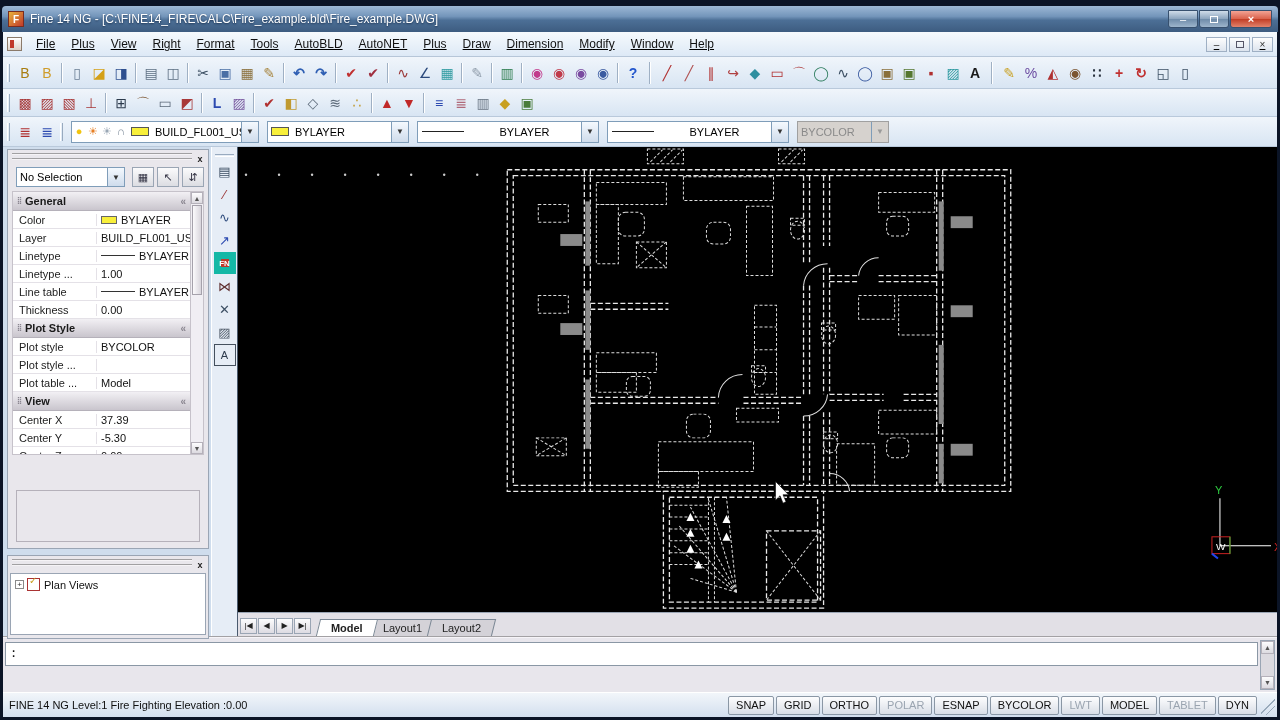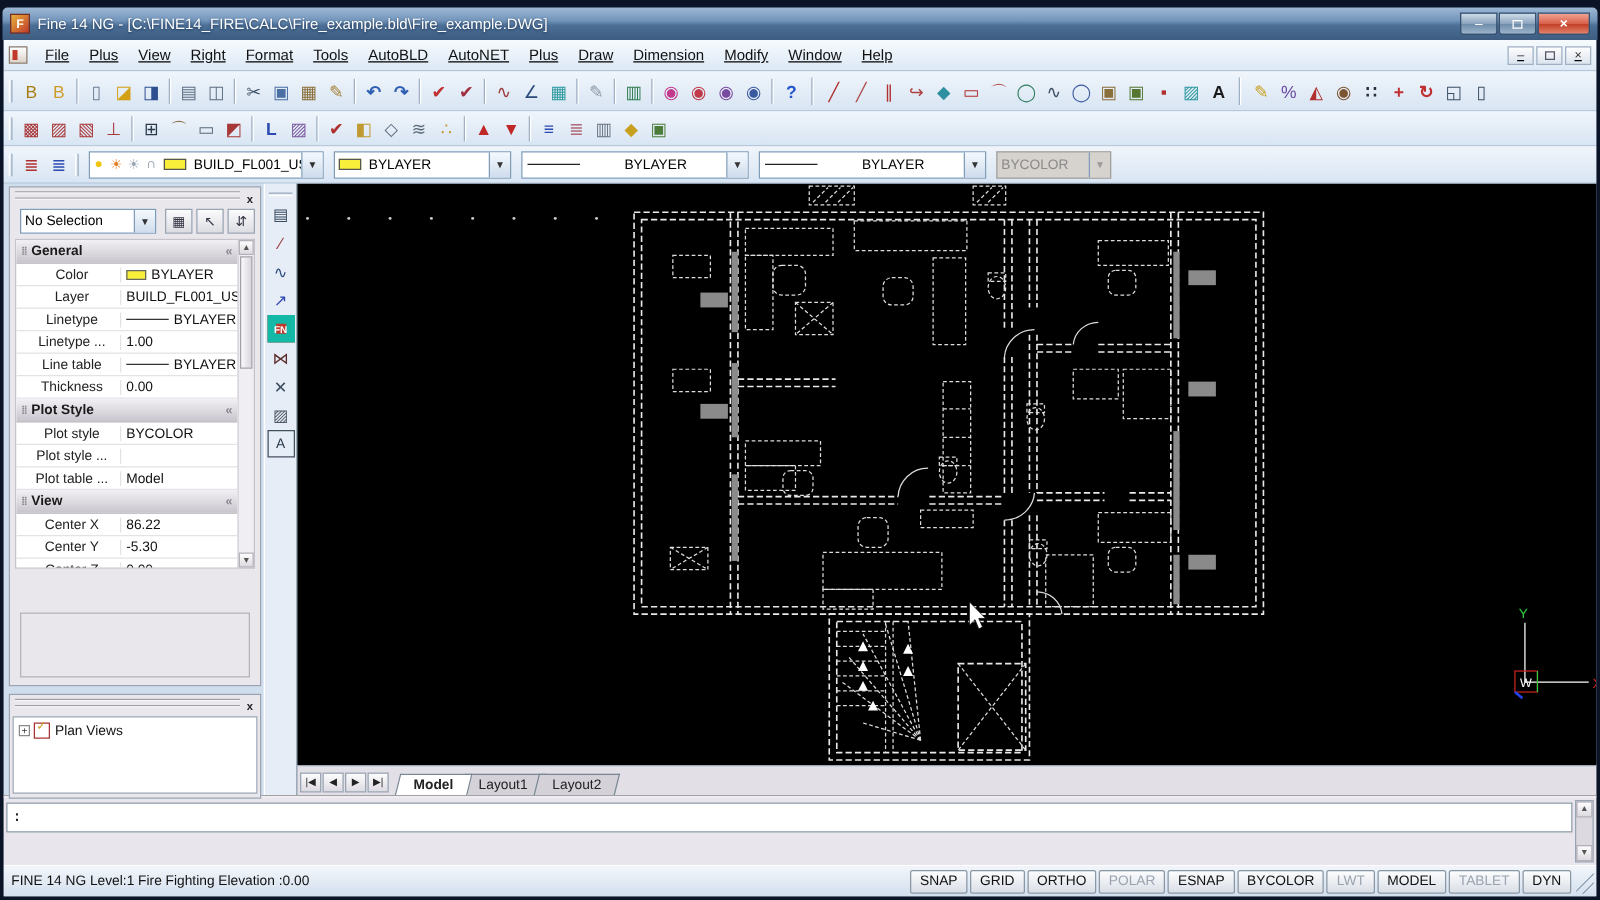--- a/index.html
+++ b/index.html
@@ -64,21 +64,21 @@
   .prow-top { display:flex; align-items:center; margin:2px 2px 4px 2px; }
   .pcombo { flex:1; height:20px; }
   .pbtn { width:22px; height:20px; border:1px solid #9aa5b4; background:linear-gradient(#fbfbfc,#dcdde2); margin-left:3px;
     display:flex; align-items:center; justify-content:center; font-size:11px; color:#334; }
   .props { display:flex; margin:0 2px; }
   .rows { flex:1; height:264px; overflow:hidden; background:#fff; border:1px solid #c6c2ca; }
   .sect { display:flex; align-items:center; height:19px; background:linear-gradient(#f2f0f4,#c9c5cd); border-bottom:1px solid #b5b1ba;
     font-weight:bold; font-size:11px; color:#1a1a1a; padding-left:4px; }
   .sect .dots { color:#8a8690; font-size:9px; margin-right:4px; letter-spacing:-1px; }
   .sect .coll { margin-left:auto; margin-right:4px; color:#8a8690; font-size:10px; }
-  .prow { display:flex; height:18px; border-bottom:1px solid #e4e1e7; font-size:11px; align-items:center;text-align:center; }
+  .prow { display:flex; height:18px; border-bottom:1px solid #e4e1e7; font-size:11px; align-items:center; }
   .prow .lbl { width:84px; padding-left:6px; color:#222; border-right:1px solid #e4e1e7; overflow:hidden; white-space:nowrap; }
   .prow .val { flex:1; padding-left:4px; display:flex; align-items:center; overflow:hidden; white-space:nowrap; color:#111; }
   .chip { display:none; }
   .chip-color { display:inline-block; width:16px; height:8px; background:#f8ef3a; border:1px solid #666; margin-right:4px; flex:none; }
   .chip-line { display:inline-block; width:34px; height:0; border-top:1px solid #333; margin-right:4px; flex:none; }
   .pscroll { width:13px; background:#f0eef3; border:1px solid #c6c2ca; border-left:none; display:flex; flex-direction:column; }
   .parr { height:12px; font-size:7px; text-align:center; line-height:12px; color:#555; background:linear-gradient(#fdfdfe,#dcdae0); border:1px solid #b5b1ba; }
   .pthumb { height:90px; margin:1px; background:linear-gradient(90deg,#fbfafc,#d8d5dc); border:1px solid #a5a1ab; }
   .pspace { flex:1; }
   .descbox { position:absolute; left:8px; right:8px; bottom:6px; height:52px; background:#e9e7ec; border:1px solid #b5b1ba; }
@@ -418,21 +418,21 @@
             <div class="sect">
               <span class="dots">⁞⁞</span>
               <span>View</span>
               <span class="coll">«</span>
             </div>
             <div>
 
                 <div class="prow">
                   <span class="lbl">Center X</span>
                   <span class="val">
-                    <span>86.22</span>
+                    <span>37.39</span>
                   </span>
                 </div>
 
                 <div class="prow">
                   <span class="lbl">Center Y</span>
                   <span class="val">
                     <span>-5.30</span>
                   </span>
                 </div>
 

